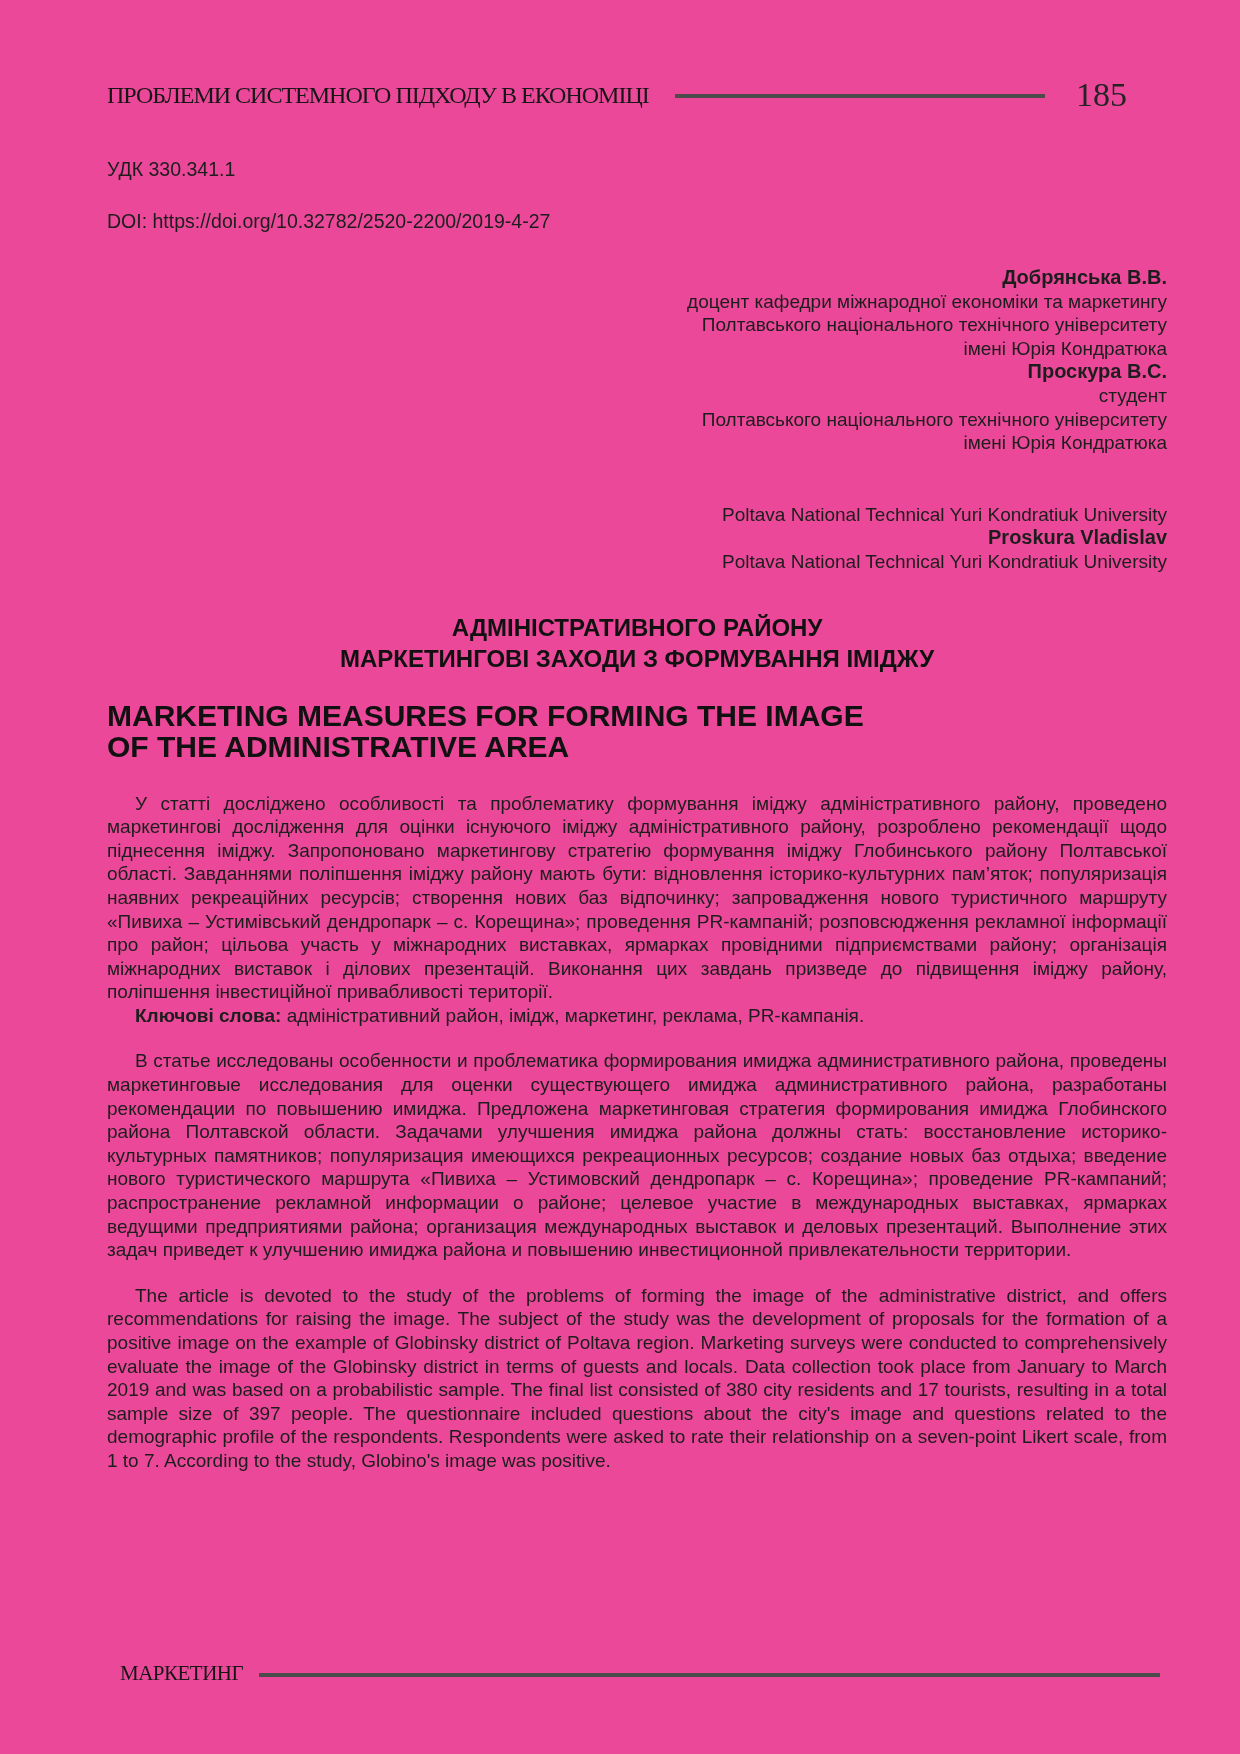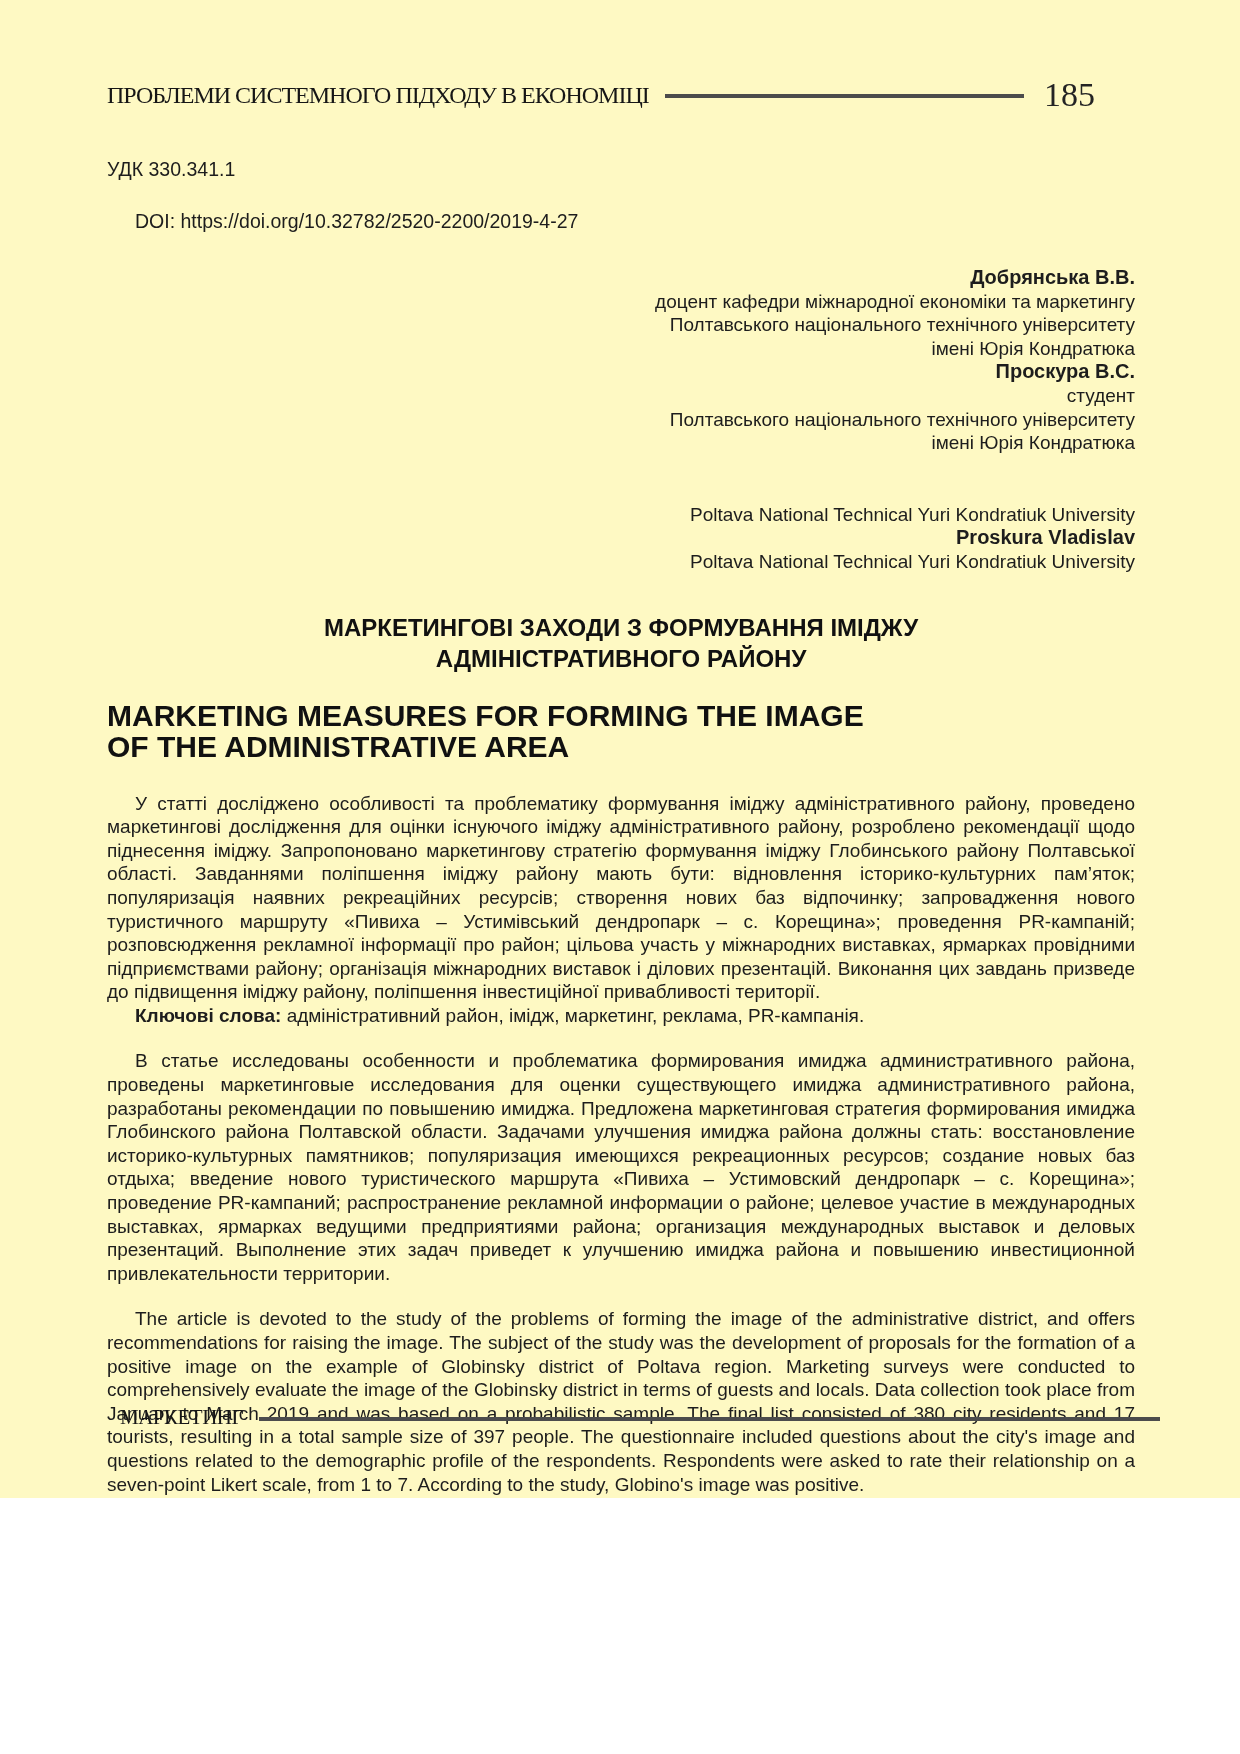--- a/index.html
+++ b/index.html
@@ -1,25 +1,25 @@
 <!DOCTYPE html>
 <html lang="uk"><head>
 <meta charset="utf-8">
 <style>
   * { margin: 0; padding: 0; box-sizing: border-box; }
   html, body { background: #ffffff; }
   .page {
     position: relative;
     width: 1240px;
-    height: 1498px;
+    height: 1754px;
     margin: 0 auto;
-    background: #fef9c3;
+    background: #ec4899;
     color: #1d1d1d;
     font-family: "Liberation Sans", sans-serif;
-    padding: 78px 105px 0 107px;
+    padding: 78px 73px 0 107px;
     overflow: hidden;
   }
 
   
   .running-head {
     display: flex;
     align-items: center;
   }
   .journal-title {
     font-family: "Liberation Serif", serif;
@@ -43,21 +43,21 @@
   .page-number {
     font-size: 34px;
     color: #242424;
     margin-right: 40px;
     line-height: 1;
     font-family: Liberation Serif, serif;
   }
 
   
   .udc-line   { margin-top: 46px; font-size: 19.5px; }
-  .doi-line   { margin-top: 29px; font-size: 19.5px; margin-left: 28px; }
+  .doi-line   { margin-top: 29px; font-size: 19.5px; }
 
   
   .authors-uk { margin-top: 33px; text-align: right; font-size: 19px; line-height: 23.6px; }
   .authors-en { margin-top: 48px; text-align: right; font-size: 19px; line-height: 23.6px; }
   .author-name { font-weight: bold; font-size: 20px; }
 
   
   .article-title-uk { margin-top: 38px; text-align: center; font-weight: bold; font-size: 24px; line-height: 31px; color: #111; }
   .article-title-en { margin-top: 26px; text-align: left; font-weight: bold; font-size: 30px; line-height: 31px; color: #111; }
 
@@ -118,22 +118,22 @@
     <div>імені Юрія Кондратюка</div>
   </div>
 
   <div class="authors-en">
     <div>Poltava National Technical Yuri Kondratiuk University</div>
     <div class="author-name">Proskura Vladislav</div>
     <div>Poltava National Technical Yuri Kondratiuk University</div>
   </div>
 
   <div class="article-title-uk">
+    <div>АДМІНІСТРАТИВНОГО РАЙОНУ</div>
     <div>МАРКЕТИНГОВІ ЗАХОДИ З ФОРМУВАННЯ ІМІДЖУ</div>
-    <div>АДМІНІСТРАТИВНОГО РАЙОНУ</div>
   </div>
 
   <div class="article-title-en">
     <div>MARKETING MEASURES FOR FORMING THE IMAGE</div>
     <div>OF THE ADMINISTRATIVE AREA</div>
   </div>
 
   <div class="abstract">
     <p>У статті досліджено особливості та проблематику формування іміджу адміністративного району, проведено маркетингові дослідження для оцінки існуючого іміджу адміністративного району, розроблено рекомендації щодо піднесення іміджу. Запропоновано маркетингову стратегію формування іміджу Глобинського району Полтавської області. Завданнями поліпшення іміджу району мають бути: відновлення історико-культурних пам’яток; популяризація наявних рекреаційних ресурсів; створення нових баз відпочинку; запровадження нового туристичного маршруту «Пивиха – Устимівський дендропарк – с. Корещина»; проведення PR-кампаній; розповсюдження рекламної інформації про район; цільова участь у міжнародних виставках, ярмарках провідними підприємствами району; організація міжнародних виставок і ділових презентацій. Виконання цих завдань призведе до підвищення іміджу району, поліпшення інвестиційної привабливості території.</p>
     <p class="keywords"><b>Ключові слова:</b><span> адміністративний район, імідж, маркетинг, реклама, PR-кампанія.</span></p>

